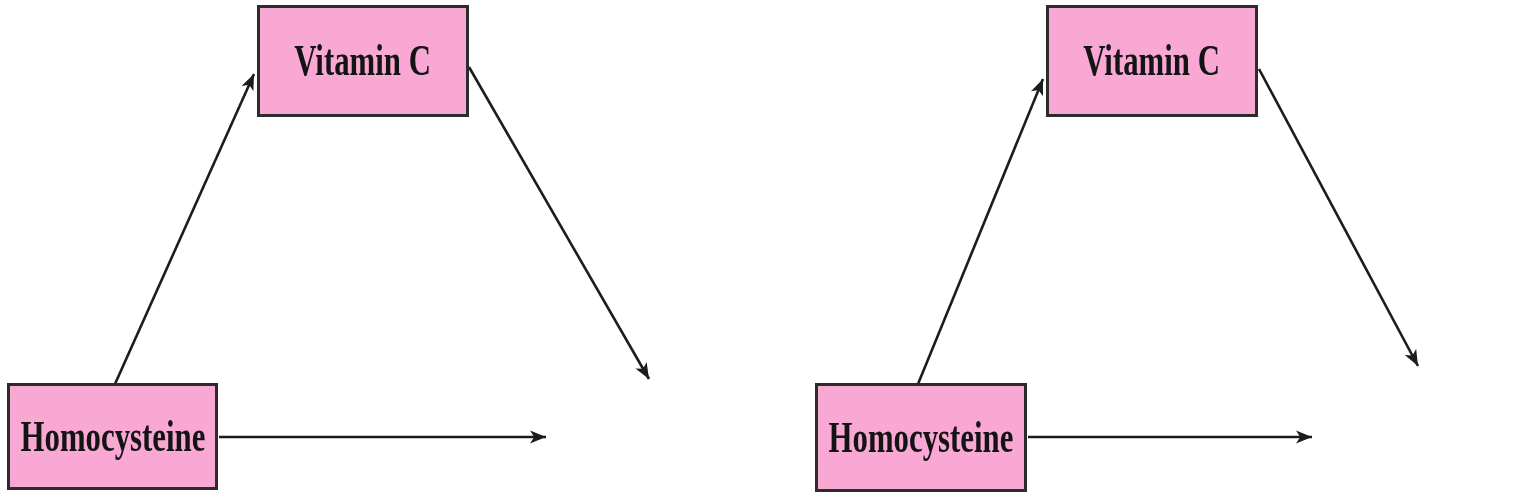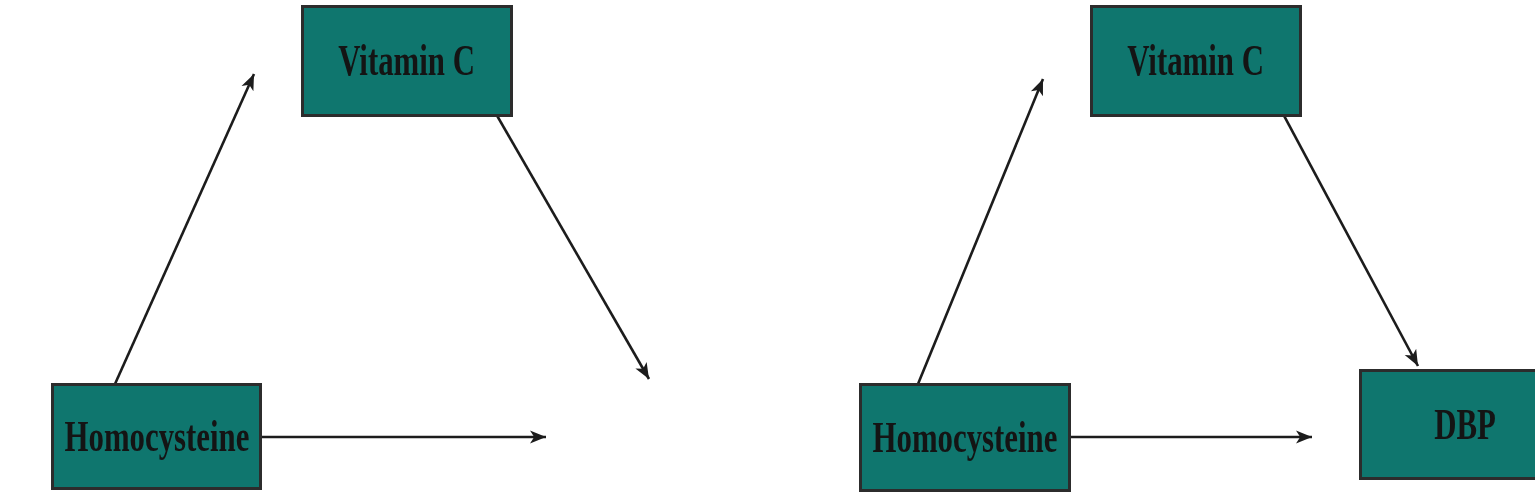--- a/index.html
+++ b/index.html
@@ -22,26 +22,25 @@
     width: 1535px;
     height: 501px;
   }
   .arrow-layer line {
     stroke: #1c1c1c;
     stroke-width: 2.6;
   }
   .node {
     position: absolute;
     box-sizing: border-box;
-    background: #0f766e;
+    background: #f9a8d4;
     border: 3px solid #2c2c2c;
     display: flex;
     align-items: center;
     justify-content: center;
-    margin-left: 44px;
   }
   .node .lbl {
     font-family: "Liberation Serif", serif;
     font-weight: bold;
     font-size: 44px;
     color: #141414;
     white-space: nowrap;
     transform: scaleX(0.70);
     transform-origin: center center;
     line-height: 1;
@@ -82,17 +81,14 @@
   <div class="node node-predictor-left">
     <span class="lbl">Homocysteine</span>
   </div>
 
   <div class="node node-mediator-right">
     <span class="lbl">Vitamin C</span>
   </div>
   <div class="node node-predictor-right">
     <span class="lbl">Homocysteine</span>
   </div>
-  <div class="node node-outcome-right">
-    <span class="lbl">DBP</span>
-  </div>
 
 </div>
 
 </body></html>

